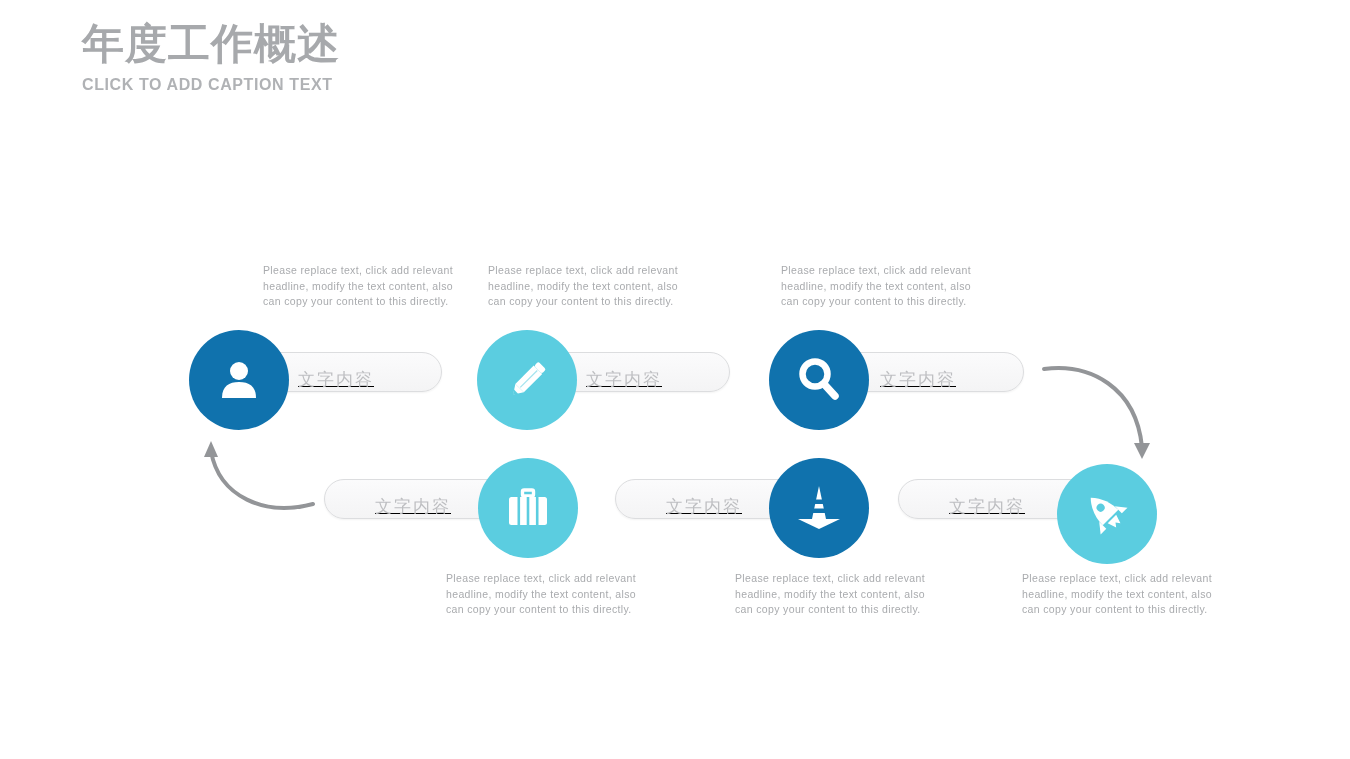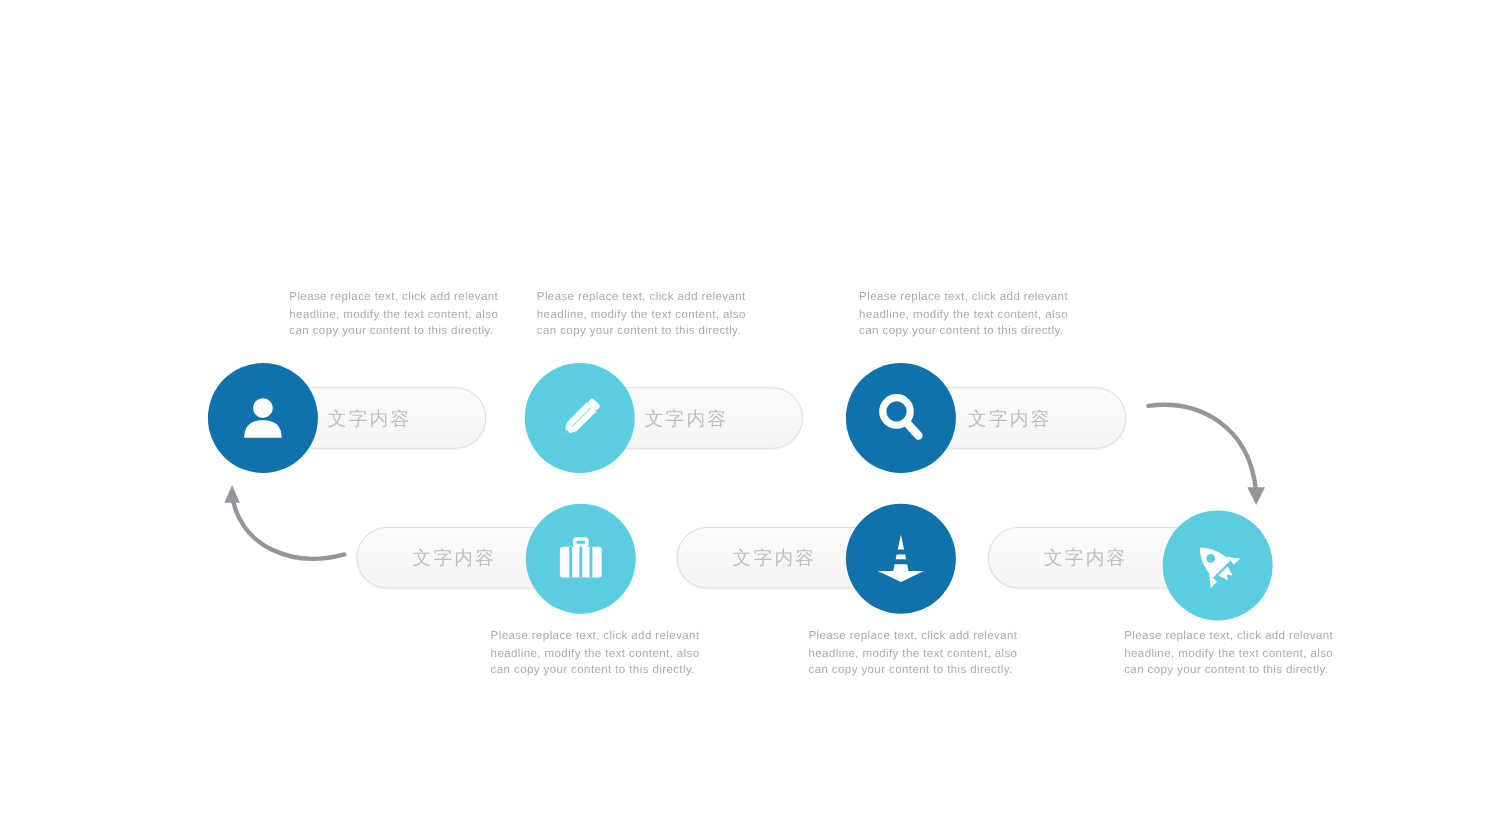--- a/index.html
+++ b/index.html
@@ -23,26 +23,26 @@
     font-size:16px; font-weight:bold; color:#b0b2b5;
     letter-spacing:0.6px;
   }
 
   
   .diagram { position:absolute; left:0; top:0; width:1350px; height:759px; }
 
   
   .pill {
     position:absolute;
-    height:56px;
+    height:40px;
     border:1px solid #dcdddf;
     border-radius:28px;
     background:linear-gradient(180deg,#fbfbfc 0%,#f4f4f5 100%);
     box-shadow:0 1px 2px rgba(0,0,0,0.05);
-    display:flex; align-items:center; justify-content:center;
+    display:flex; align-items:flex-end; justify-content:center;text-decoration:underline;
   }
   .pill-label {
     font-size:17px; color:#bdbec1; letter-spacing:2px;
     font-family:"DejaVu Sans","Liberation Sans", sans-serif;
   }
 
   
   .circle {
     position:absolute;
     width:100px; height:100px; border-radius:50%;
@@ -65,20 +65,24 @@
     margin-left:16px;
   }
 
   .arrow { position:absolute; z-index:1; }
 </style>
 </head>
 <body>
 
 <div class="slide">
 
+  <div class="header">
+    <div class="title">年度工作概述</div>
+    <div class="subtitle">CLICK TO ADD CAPTION TEXT</div>
+  </div>
 
   <div class="diagram">
 
     <div class="blurb" style="left:247px; top:263px;">Please replace text, click add relevant headline, modify the text content, also can copy your content to this directly.</div>
     <div class="blurb" style="left:472px; top:263px;">Please replace text, click add relevant headline, modify the text content, also can copy your content to this directly.</div>
     <div class="blurb" style="left:765px; top:263px;">Please replace text, click add relevant headline, modify the text content, also can copy your content to this directly.</div>
 
     <div class="blurb" style="left:430px; top:571px;">Please replace text, click add relevant headline, modify the text content, also can copy your content to this directly.</div>
     <div class="blurb" style="left:719px; top:571px;">Please replace text, click add relevant headline, modify the text content, also can copy your content to this directly.</div>
     <div class="blurb" style="left:1006px; top:571px;">Please replace text, click add relevant headline, modify the text content, also can copy your content to this directly.</div>

